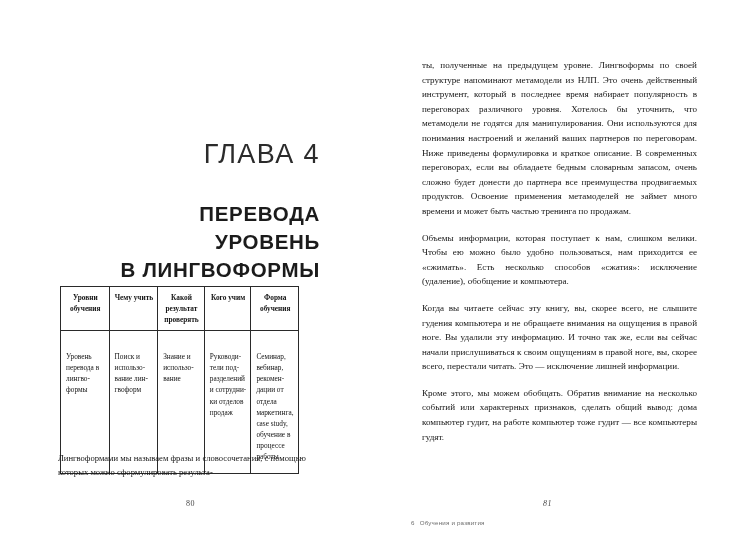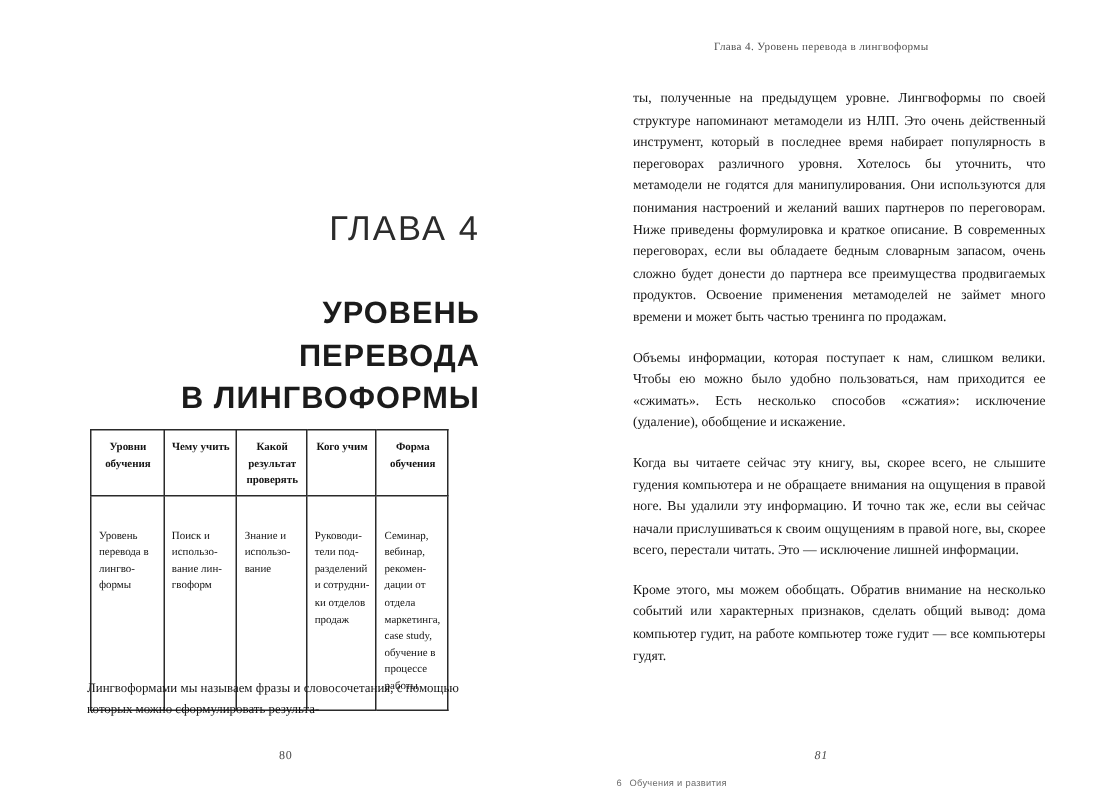--- a/index.html
+++ b/index.html
@@ -40,21 +40,21 @@
     position: absolute;
     left: 55px;
     top: 140px;
     width: 265px;
     text-align: right;
   }
 
   .chapter-eyebrow {
     font-family: "Liberation Sans", sans-serif;
     font-weight: 400;
-    font-size: 23px;
+    font-size: 27px;
     letter-spacing: 1.4px;
     color: #2b2b2b;
     line-height: 1.1;
     margin: 0 0 30px 0;
   }
 
   .chapter-title {
     font-family: "Liberation Sans", sans-serif;
     font-weight: 700;
     font-size: 20.5px;
@@ -197,22 +197,22 @@
 </head>
 <body>
 
 <div class="spread">
 
   <div class="page page-left">
 
     <div class="chapter-block">
       <div class="chapter-eyebrow">ГЛАВА 4</div>
       <div class="chapter-title">
+        <span class="tl">ПЕРЕВОДА</span>
         <span class="tl">УРОВЕНЬ</span>
-        <span class="tl">ПЕРЕВОДА</span>
         <span class="tl">В ЛИНГВОФОРМЫ</span>
       </div>
     </div>
 
     <div class="table-wrap">
       <table class="level-table">
         <thead>
           <tr>
             <th class="col-0">Уровни обучения</th>
             <th class="col-1">Чему учить</th>
@@ -237,25 +237,24 @@
       <p class="body-para">Лингвоформами мы называем фразы и словосочетания, с помощью которых можно сформулировать результа-</p>
     </div>
 
     <div class="folio folio-left">
       <span class="folio-left-inner">80</span>
     </div>
   </div>
 
   <div class="page page-right">
 
-    <div class="running-head">Глава 4. Уровень перевода в лингвоформы</div>
 
     <div class="right-column">
       <p class="body-para">ты, полученные на предыдущем уровне. Лингвоформы по своей структуре напоминают метамодели из НЛП. Это очень действенный инструмент, который в послед­нее время набирает популярность в переговорах раз­личного уровня. Хотелось бы уточнить, что метамодели не годятся для манипулирования. Они используются для понимания настроений и желаний ваших партне­ров по переговорам. Ниже приведены формулировка и краткое описание. В современных переговорах, если вы обладаете бедным словарным запасом, очень сложно будет донести до партнера все преимущества продви­гаемых продуктов. Освоение применения метамоделей не займет много времени и может быть частью тренинга по продажам.</p>
-      <p class="body-para">Объемы информации, которая поступает к нам, слиш­ком велики. Чтобы ею можно было удобно пользо­ваться, нам приходится ее «сжимать». Есть несколько способов «сжатия»: исключение (удаление), обобщение и искажение.</p>
+      <p class="body-para">Объемы информации, которая поступает к нам, слиш­ком велики. Чтобы ею можно было удобно пользо­ваться, нам приходится ее «сжимать». Есть несколько способов «сжатия»: исключение (удаление), обобщение и компьютера.</p>
       <p class="body-para">Когда вы читаете сейчас эту книгу, вы, скорее всего, не слышите гудения компьютера и не обращаете вни­мания на ощущения в правой ноге. Вы удалили эту информацию. И точно так же, если вы сейчас начали прислушиваться к своим ощущениям в правой ноге, вы, скорее всего, перестали читать. Это — исключение лишней информации.</p>
       <p class="body-para">Кроме этого, мы можем обобщать. Обратив внимание на несколько событий или характерных признаков, сделать общий вывод: дома компьютер гудит, на работе компью­тер тоже гудит — все компьютеры гудят.</p>
     </div>
 
     <div class="folio folio-right">
       <span class="folio-right-inner">81</span>
     </div>
 
     <div class="series-footer">
       <span class="series-num">6</span><span>Обучения и развития</span>

